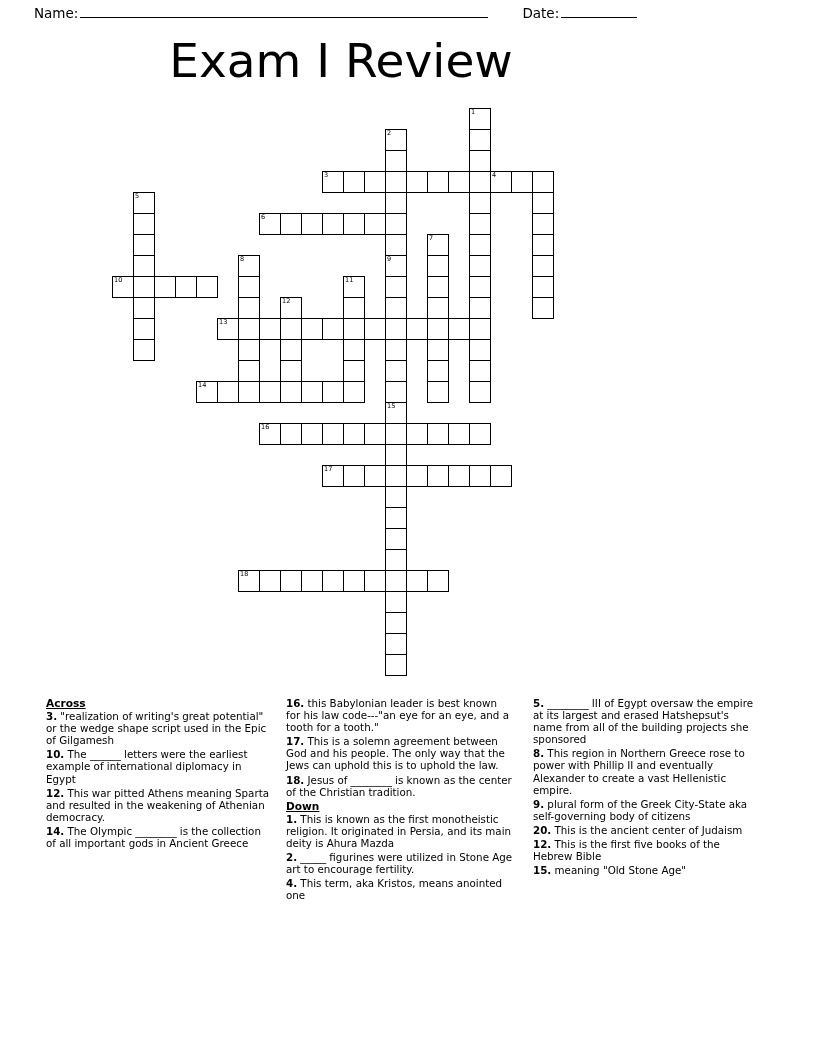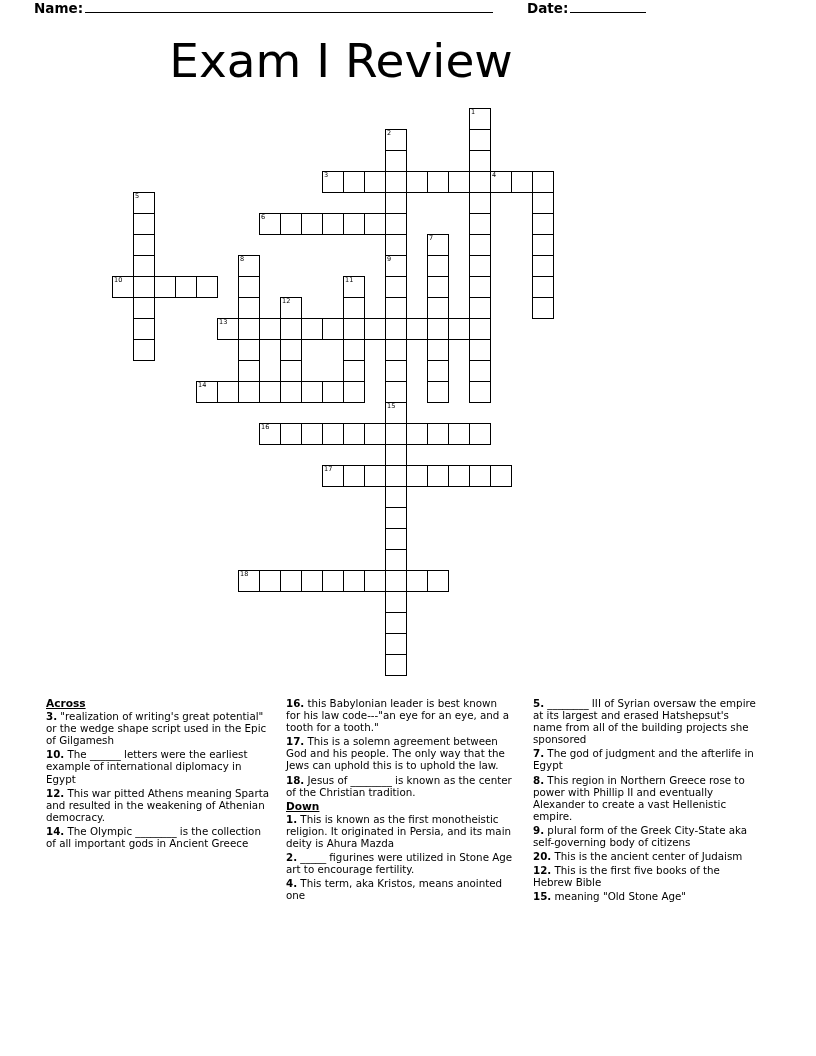--- a/index.html
+++ b/index.html
@@ -23,23 +23,23 @@
     padding: 0;
   }
   
   .header-row {
     position: absolute;
     top: 0px;
     left: 34px;
     right: 34px;
     height: 26px;
     display: flex;
-    align-items: flex-start;
+    align-items: center;
     font-size: 13.5px;
-    font-weight: bold;
+    font-weight: normal;
     white-space: nowrap;
   }
   .header-name {
     display: flex;
     align-items: baseline;
   }
   .header-label { margin-right: 2px; }
   .rule {
     display: inline-block;
     border-bottom: 1px solid #000;
@@ -323,22 +323,21 @@
     <div class="col col2" id="clue-col-2">
         <div class="clue"><b>16.</b><span> this Babylonian leader is best known for his law code---"an eye for an eye, and a tooth for a tooth."</span></div>
         <div class="clue"><b>17.</b><span> This is a solemn agreement between God and his people. The only way that the Jews can uphold this is to uphold the law.</span></div>
         <div class="clue"><b>18.</b><span> Jesus of ________ is known as the center of the Christian tradition.</span></div>
         <div class="clue-heading">Down</div>
         <div class="clue"><b>1.</b><span> This is known as the first monotheistic religion. It originated in Persia, and its main deity is Ahura Mazda</span></div>
         <div class="clue"><b>2.</b><span> _____ figurines were utilized in Stone Age art to encourage fertility.</span></div>
         <div class="clue"><b>4.</b><span> This term, aka Kristos, means anointed one</span></div>
       </div>
     <div class="col col3" id="clue-col-3">
-        <div class="clue"><b>5.</b><span> ________ III of Syrian oversaw the empire at its largest and erased Hatshepsut's name from all of the building projects she sponsored</span></div>
-        <div class="clue"><b>7.</b><span> The god of judgment and the afterlife in Egypt</span></div>
+        <div class="clue"><b>5.</b><span> ________ III of Egypt oversaw the empire at its largest and erased Hatshepsut's name from all of the building projects she sponsored</span></div>
         <div class="clue"><b>8.</b><span> This region in Northern Greece rose to power with Phillip II and eventually Alexander to create a vast Hellenistic empire.</span></div>
         <div class="clue"><b>9.</b><span> plural form of the Greek City-State aka self-governing body of citizens</span></div>
         <div class="clue"><b>20.</b><span> This is the ancient center of Judaism</span></div>
         <div class="clue"><b>12.</b><span> This is the first five books of the Hebrew Bible</span></div>
         <div class="clue"><b>15.</b><span> meaning "Old Stone Age"</span></div>
       </div>
   </div>
 
 </div>
 

